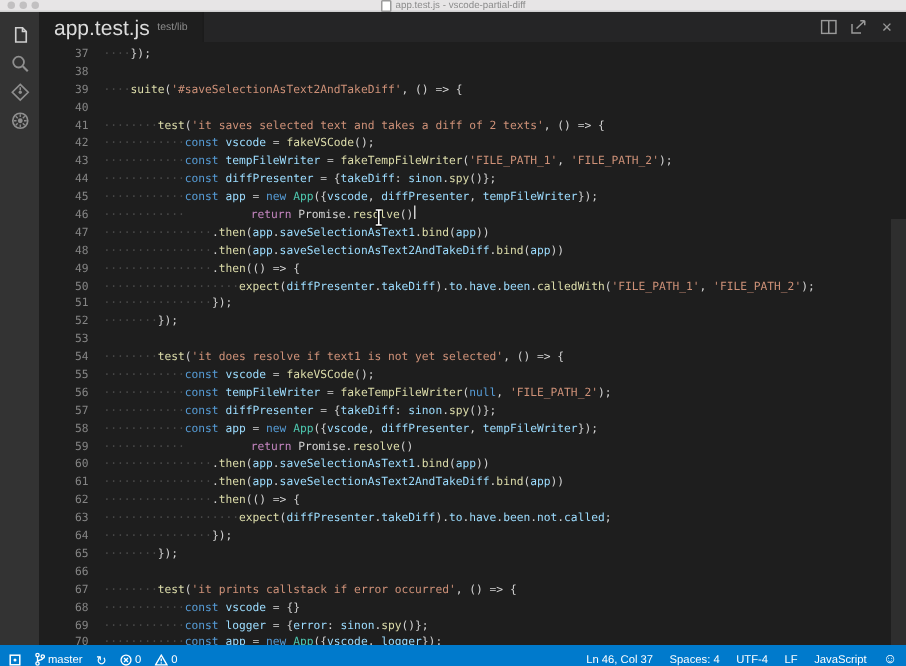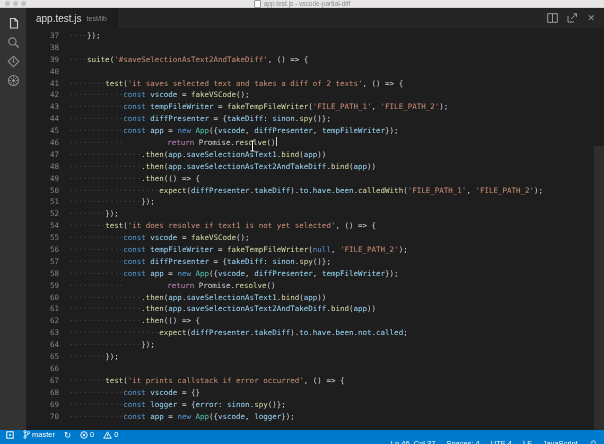--- a/index.html
+++ b/index.html
@@ -17,21 +17,21 @@
 
   
   .activitybar{width:26px;background:#333333;display:flex;flex-direction:column;align-items:center;padding-top:9px;gap:6px;flex-shrink:0;}
   .ab-item{width:18px;height:13px;display:flex;align-items:center;justify-content:center;cursor:pointer;}
 
   .right-col{flex:1;display:flex;flex-direction:column;min-width:0;}
 
   
   .tabbar{height:20px;background:#252526;display:flex;align-items:stretch;flex-shrink:0;}
   .tab{background:#1e1e1e;padding:0 10px;display:flex;align-items:center;gap:5px;border-right:1px solid #1b1b1b;}
-  .tab-title{color:#dcdcdc;font-size:10px;}
+  .tab-title{color:#dcdcdc;font-size:14px;}
   .tab-desc{color:#8a8a8a;font-size:7px;}
   .tab-actions{margin-left:auto;display:flex;align-items:center;gap:9px;padding-right:9px;}
   .tab-action{display:flex;align-items:center;justify-content:center;}
   .close-x{color:#9a9a9a;font-size:9px;line-height:9px;}
 
   
   .editor{flex:1;position:relative;overflow:hidden;background:#1e1e1e;padding-top:2px;}
   .line{display:flex;height:11.9px;line-height:11.9px;font-family:"DejaVu Sans Mono",monospace;font-size:7.5px;white-space:pre;}
   .ln{width:33px;padding-right:10px;text-align:right;color:#858585;flex-shrink:0;}
   .code{color:var(--tok-fg,#d4d4d4);}
@@ -41,21 +41,21 @@
   .tok-ctrl{color:var(--tok-ctrl);margin-left:44px;}
   .tok-fn{color:var(--tok-fn);text-align:center;}
   .tok-str{color:var(--tok-str);}
   .tok-var{color:var(--tok-var);}
   .tok-cls{color:var(--tok-cls);}
   .caret{display:inline-block;width:1px;height:9px;background:#cfcfcf;vertical-align:-1px;}
   .mouse-cursor{position:absolute;left:223px;top:111px;pointer-events:none;}
   .scroll-thumb{position:absolute;right:0;top:118px;width:10px;height:284px;background:rgba(121,121,121,0.18);}
 
   
-  .statusbar{height:14px;background:#007acc;display:flex;align-items:flex-start;color:#ffffff;font-size:7.5px;padding:0 6px;flex-shrink:0;flex-direction:column;}
+  .statusbar{height:14px;background:#007acc;display:flex;align-items:flex-end;color:#ffffff;font-size:7.5px;padding:0 6px;flex-shrink:0;}
   .sb-left{display:flex;align-items:center;gap:9px;}
   .sb-right{margin-left:auto;display:flex;align-items:center;gap:11px;}
   .sb-item{display:flex;align-items:center;gap:2px;cursor:pointer;white-space:nowrap;}
   .sync-glyph{font-size:8.5px;line-height:8px;}
   .smiley{font-size:9px;line-height:9px;}
 </style>
 </head>
 <body>
 
 <div class="window">
@@ -140,20 +140,21 @@
             <div class="line"><span class="ln">43</span><span class="code"><span class="ws">············</span><span class="tok-kw">const </span><span class="tok-var">tempFileWriter</span><span class="tok-fg"> = </span><span class="tok-fn">fakeTempFileWriter</span><span class="tok-fg">(</span><span class="tok-str">'FILE_PATH_1'</span><span class="tok-fg">, </span><span class="tok-str">'FILE_PATH_2'</span><span class="tok-fg">);</span></span></div>
             <div class="line"><span class="ln">44</span><span class="code"><span class="ws">············</span><span class="tok-kw">const </span><span class="tok-var">diffPresenter</span><span class="tok-fg"> = {</span><span class="tok-var">takeDiff</span><span class="tok-fg">: </span><span class="tok-var">sinon</span><span class="tok-fg">.</span><span class="tok-fn">spy</span><span class="tok-fg">()};</span></span></div>
             <div class="line"><span class="ln">45</span><span class="code"><span class="ws">············</span><span class="tok-kw">const </span><span class="tok-var">app</span><span class="tok-fg"> = </span><span class="tok-kw">new </span><span class="tok-cls">App</span><span class="tok-fg">({</span><span class="tok-var">vscode</span><span class="tok-fg">, </span><span class="tok-var">diffPresenter</span><span class="tok-fg">, </span><span class="tok-var">tempFileWriter</span><span class="tok-fg">});</span></span></div>
             <div class="line"><span class="ln">46</span><span class="code"><span class="ws">············</span><span class="tok-ctrl">return </span><span class="tok-fg">Promise.</span><span class="tok-fn">resolve</span><span class="tok-fg">()</span><span class="caret"></span></span></div>
             <div class="line"><span class="ln">47</span><span class="code"><span class="ws">················</span><span class="tok-fg">.</span><span class="tok-fn">then</span><span class="tok-fg">(</span><span class="tok-var">app</span><span class="tok-fg">.</span><span class="tok-var">saveSelectionAsText1</span><span class="tok-fg">.</span><span class="tok-fn">bind</span><span class="tok-fg">(</span><span class="tok-var">app</span><span class="tok-fg">))</span></span></div>
             <div class="line"><span class="ln">48</span><span class="code"><span class="ws">················</span><span class="tok-fg">.</span><span class="tok-fn">then</span><span class="tok-fg">(</span><span class="tok-var">app</span><span class="tok-fg">.</span><span class="tok-var">saveSelectionAsText2AndTakeDiff</span><span class="tok-fg">.</span><span class="tok-fn">bind</span><span class="tok-fg">(</span><span class="tok-var">app</span><span class="tok-fg">))</span></span></div>
             <div class="line"><span class="ln">49</span><span class="code"><span class="ws">················</span><span class="tok-fg">.</span><span class="tok-fn">then</span><span class="tok-fg">(() =&gt; {</span></span></div>
             <div class="line"><span class="ln">50</span><span class="code"><span class="ws">····················</span><span class="tok-fn">expect</span><span class="tok-fg">(</span><span class="tok-var">diffPresenter</span><span class="tok-fg">.</span><span class="tok-var">takeDiff</span><span class="tok-fg">).</span><span class="tok-var">to</span><span class="tok-fg">.</span><span class="tok-var">have</span><span class="tok-fg">.</span><span class="tok-var">been</span><span class="tok-fg">.</span><span class="tok-fn">calledWith</span><span class="tok-fg">(</span><span class="tok-str">'FILE_PATH_1'</span><span class="tok-fg">, </span><span class="tok-str">'FILE_PATH_2'</span><span class="tok-fg">);</span></span></div>
             <div class="line"><span class="ln">51</span><span class="code"><span class="ws">················</span><span class="tok-fg">});</span></span></div>
             <div class="line"><span class="ln">52</span><span class="code"><span class="ws">········</span><span class="tok-fg">});</span></span></div>
+            <div class="line"><span class="ln">53</span><span class="code"></span></div>
             <div class="line"><span class="ln">54</span><span class="code"><span class="ws">········</span><span class="tok-fn">test</span><span class="tok-fg">(</span><span class="tok-str">'it does resolve if text1 is not yet selected'</span><span class="tok-fg">, () =&gt; {</span></span></div>
             <div class="line"><span class="ln">55</span><span class="code"><span class="ws">············</span><span class="tok-kw">const </span><span class="tok-var">vscode</span><span class="tok-fg"> = </span><span class="tok-fn">fakeVSCode</span><span class="tok-fg">();</span></span></div>
             <div class="line"><span class="ln">56</span><span class="code"><span class="ws">············</span><span class="tok-kw">const </span><span class="tok-var">tempFileWriter</span><span class="tok-fg"> = </span><span class="tok-fn">fakeTempFileWriter</span><span class="tok-fg">(</span><span class="tok-kw">null</span><span class="tok-fg">, </span><span class="tok-str">'FILE_PATH_2'</span><span class="tok-fg">);</span></span></div>
             <div class="line"><span class="ln">57</span><span class="code"><span class="ws">············</span><span class="tok-kw">const </span><span class="tok-var">diffPresenter</span><span class="tok-fg"> = {</span><span class="tok-var">takeDiff</span><span class="tok-fg">: </span><span class="tok-var">sinon</span><span class="tok-fg">.</span><span class="tok-fn">spy</span><span class="tok-fg">()};</span></span></div>
             <div class="line"><span class="ln">58</span><span class="code"><span class="ws">············</span><span class="tok-kw">const </span><span class="tok-var">app</span><span class="tok-fg"> = </span><span class="tok-kw">new </span><span class="tok-cls">App</span><span class="tok-fg">({</span><span class="tok-var">vscode</span><span class="tok-fg">, </span><span class="tok-var">diffPresenter</span><span class="tok-fg">, </span><span class="tok-var">tempFileWriter</span><span class="tok-fg">});</span></span></div>
             <div class="line"><span class="ln">59</span><span class="code"><span class="ws">············</span><span class="tok-ctrl">return </span><span class="tok-fg">Promise.</span><span class="tok-fn">resolve</span><span class="tok-fg">()</span></span></div>
             <div class="line"><span class="ln">60</span><span class="code"><span class="ws">················</span><span class="tok-fg">.</span><span class="tok-fn">then</span><span class="tok-fg">(</span><span class="tok-var">app</span><span class="tok-fg">.</span><span class="tok-var">saveSelectionAsText1</span><span class="tok-fg">.</span><span class="tok-fn">bind</span><span class="tok-fg">(</span><span class="tok-var">app</span><span class="tok-fg">))</span></span></div>
             <div class="line"><span class="ln">61</span><span class="code"><span class="ws">················</span><span class="tok-fg">.</span><span class="tok-fn">then</span><span class="tok-fg">(</span><span class="tok-var">app</span><span class="tok-fg">.</span><span class="tok-var">saveSelectionAsText2AndTakeDiff</span><span class="tok-fg">.</span><span class="tok-fn">bind</span><span class="tok-fg">(</span><span class="tok-var">app</span><span class="tok-fg">))</span></span></div>
             <div class="line"><span class="ln">62</span><span class="code"><span class="ws">················</span><span class="tok-fg">.</span><span class="tok-fn">then</span><span class="tok-fg">(() =&gt; {</span></span></div>
             <div class="line"><span class="ln">63</span><span class="code"><span class="ws">····················</span><span class="tok-fn">expect</span><span class="tok-fg">(</span><span class="tok-var">diffPresenter</span><span class="tok-fg">.</span><span class="tok-var">takeDiff</span><span class="tok-fg">).</span><span class="tok-var">to</span><span class="tok-fg">.</span><span class="tok-var">have</span><span class="tok-fg">.</span><span class="tok-var">been</span><span class="tok-fg">.</span><span class="tok-var">not</span><span class="tok-fg">.</span><span class="tok-var">called</span><span class="tok-fg">;</span></span></div>

